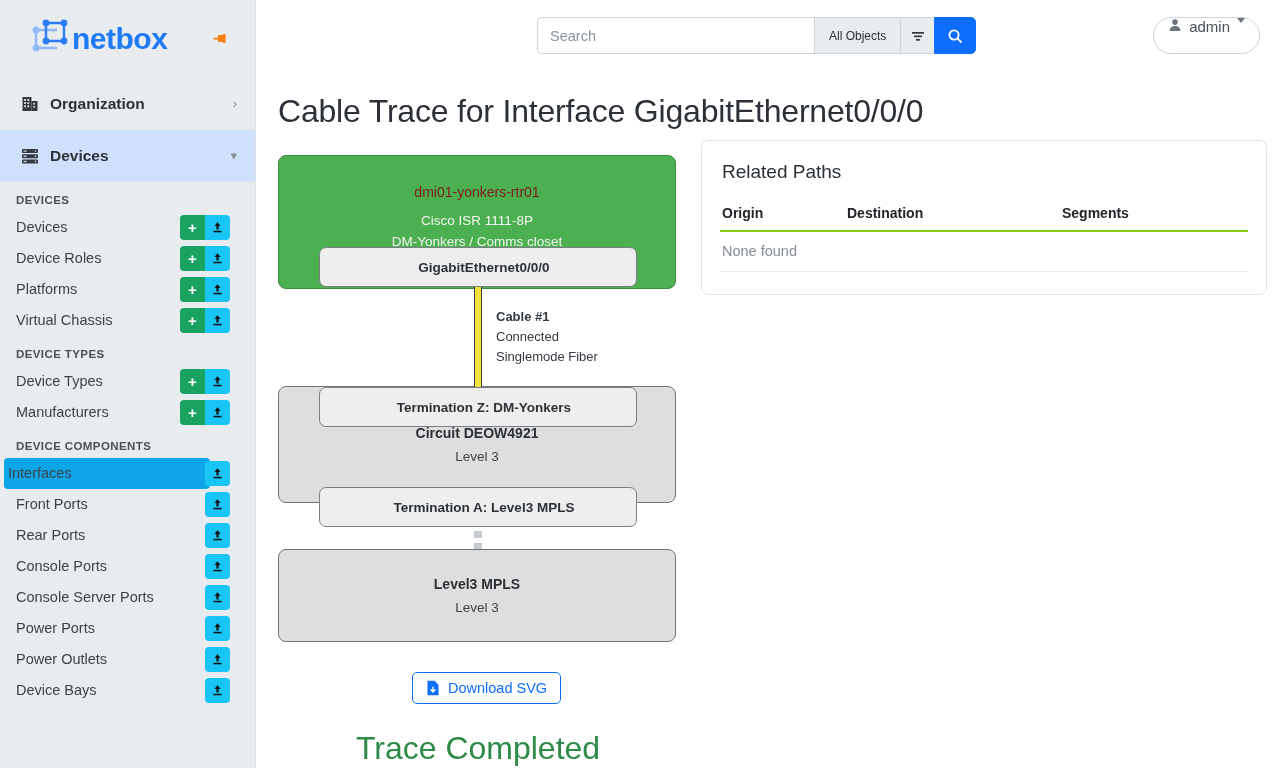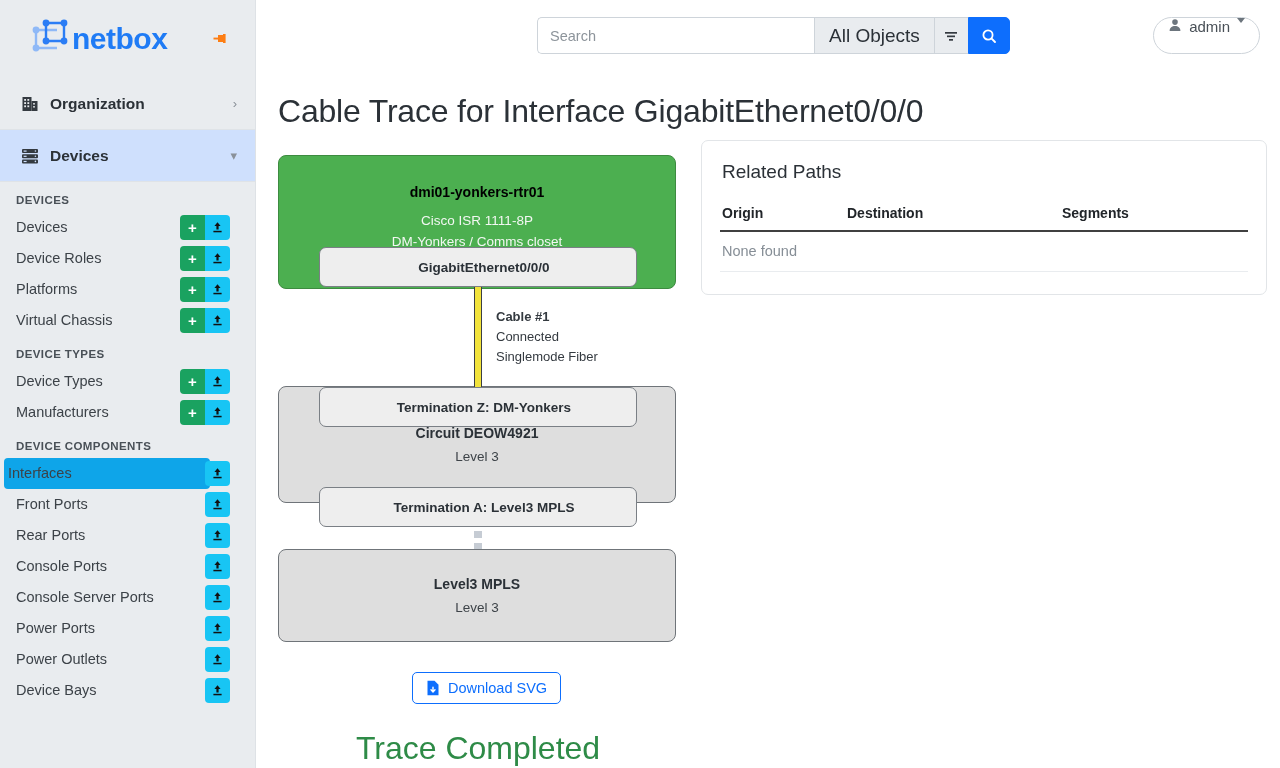--- a/index.html
+++ b/index.html
@@ -101,21 +101,21 @@
     padding: 0 12px;
     font-size: 14.5px; font-family: "Liberation Sans", sans-serif;
     color: #343a40; background: #fff;
     outline: none;
   }
   .search-input::placeholder { color: #8d949b; }
   .search-scope {
     display: flex; align-items: center;
     padding: 0 14px;
     background: #e9ecef; border: 1px solid #ced4da; border-right: none;
-    font-size: 19px; color: #2b3137; cursor: pointer;
+    font-size: 12px; color: #2b3137; cursor: pointer;
   }
   .search-filter {
     display: flex; align-items: center; justify-content: center;
     width: 34px;
     background: #e9ecef; border: 1px solid #ced4da; border-right: none;
     cursor: pointer;
   }
   .search-go {
     display: flex; align-items: center; justify-content: center;
     width: 42px;
@@ -143,21 +143,21 @@
   .trace { position: absolute; left: 22px; top: 155px; width: 400px; }
 
   .node-wide {
     width: 398px;
     border-radius: 8px;
     border: 1px solid #555a5f;
     text-align: center;
     position: relative;
   }
   .node-device { background: #4caf50; border-color: #3d8b40; padding: 28px 10px 36px; }
-  .node-device .n-title { font-size: 14px; font-weight: 700; color: #000000; margin-bottom: 10px; }
+  .node-device .n-title { font-size: 14px; font-weight: 400; color: #7f1d1d; margin-bottom: 10px; }
   .node-device .n-sub { font-size: 13.5px; color: #f2f7f2; line-height: 21px; }
 
   .term-box {
     position: absolute; left: 41px;
     width: 318px; height: 40px;
     background: #eeeeee; border: 1px solid #7a7f85;
     border-radius: 7px;
     display: flex; align-items: center; justify-content: center;
     font-size: 13.5px; font-weight: 700; color: #2b3137;
     z-index: 3;
@@ -218,21 +218,21 @@
     border: 1px solid #e2e5e8;
     border-radius: 7px;
     padding: 18px 18px 22px;
   }
   .card-title { font-size: 19px; color: #2b3137; margin: 2px 0 22px 2px; }
   .ptable { width: 100%; border-collapse: collapse; }
   .ptable th {
     text-align: left;
     font-size: 14px; font-weight: 700; color: #212529;
     padding: 0 0 9px 2px;
-    border-bottom: 2px solid #404040;
+    border-bottom: 2px solid #84cc16;
   }
   .ptable td {
     font-size: 14.5px; color: #868e96;
     padding: 11px 0 12px 2px;
     border-bottom: 1px solid #e9ecef;
   }
   .col-origin { width: 125px; }
   .col-dest { width: 215px; }
 </style>
 </head>

